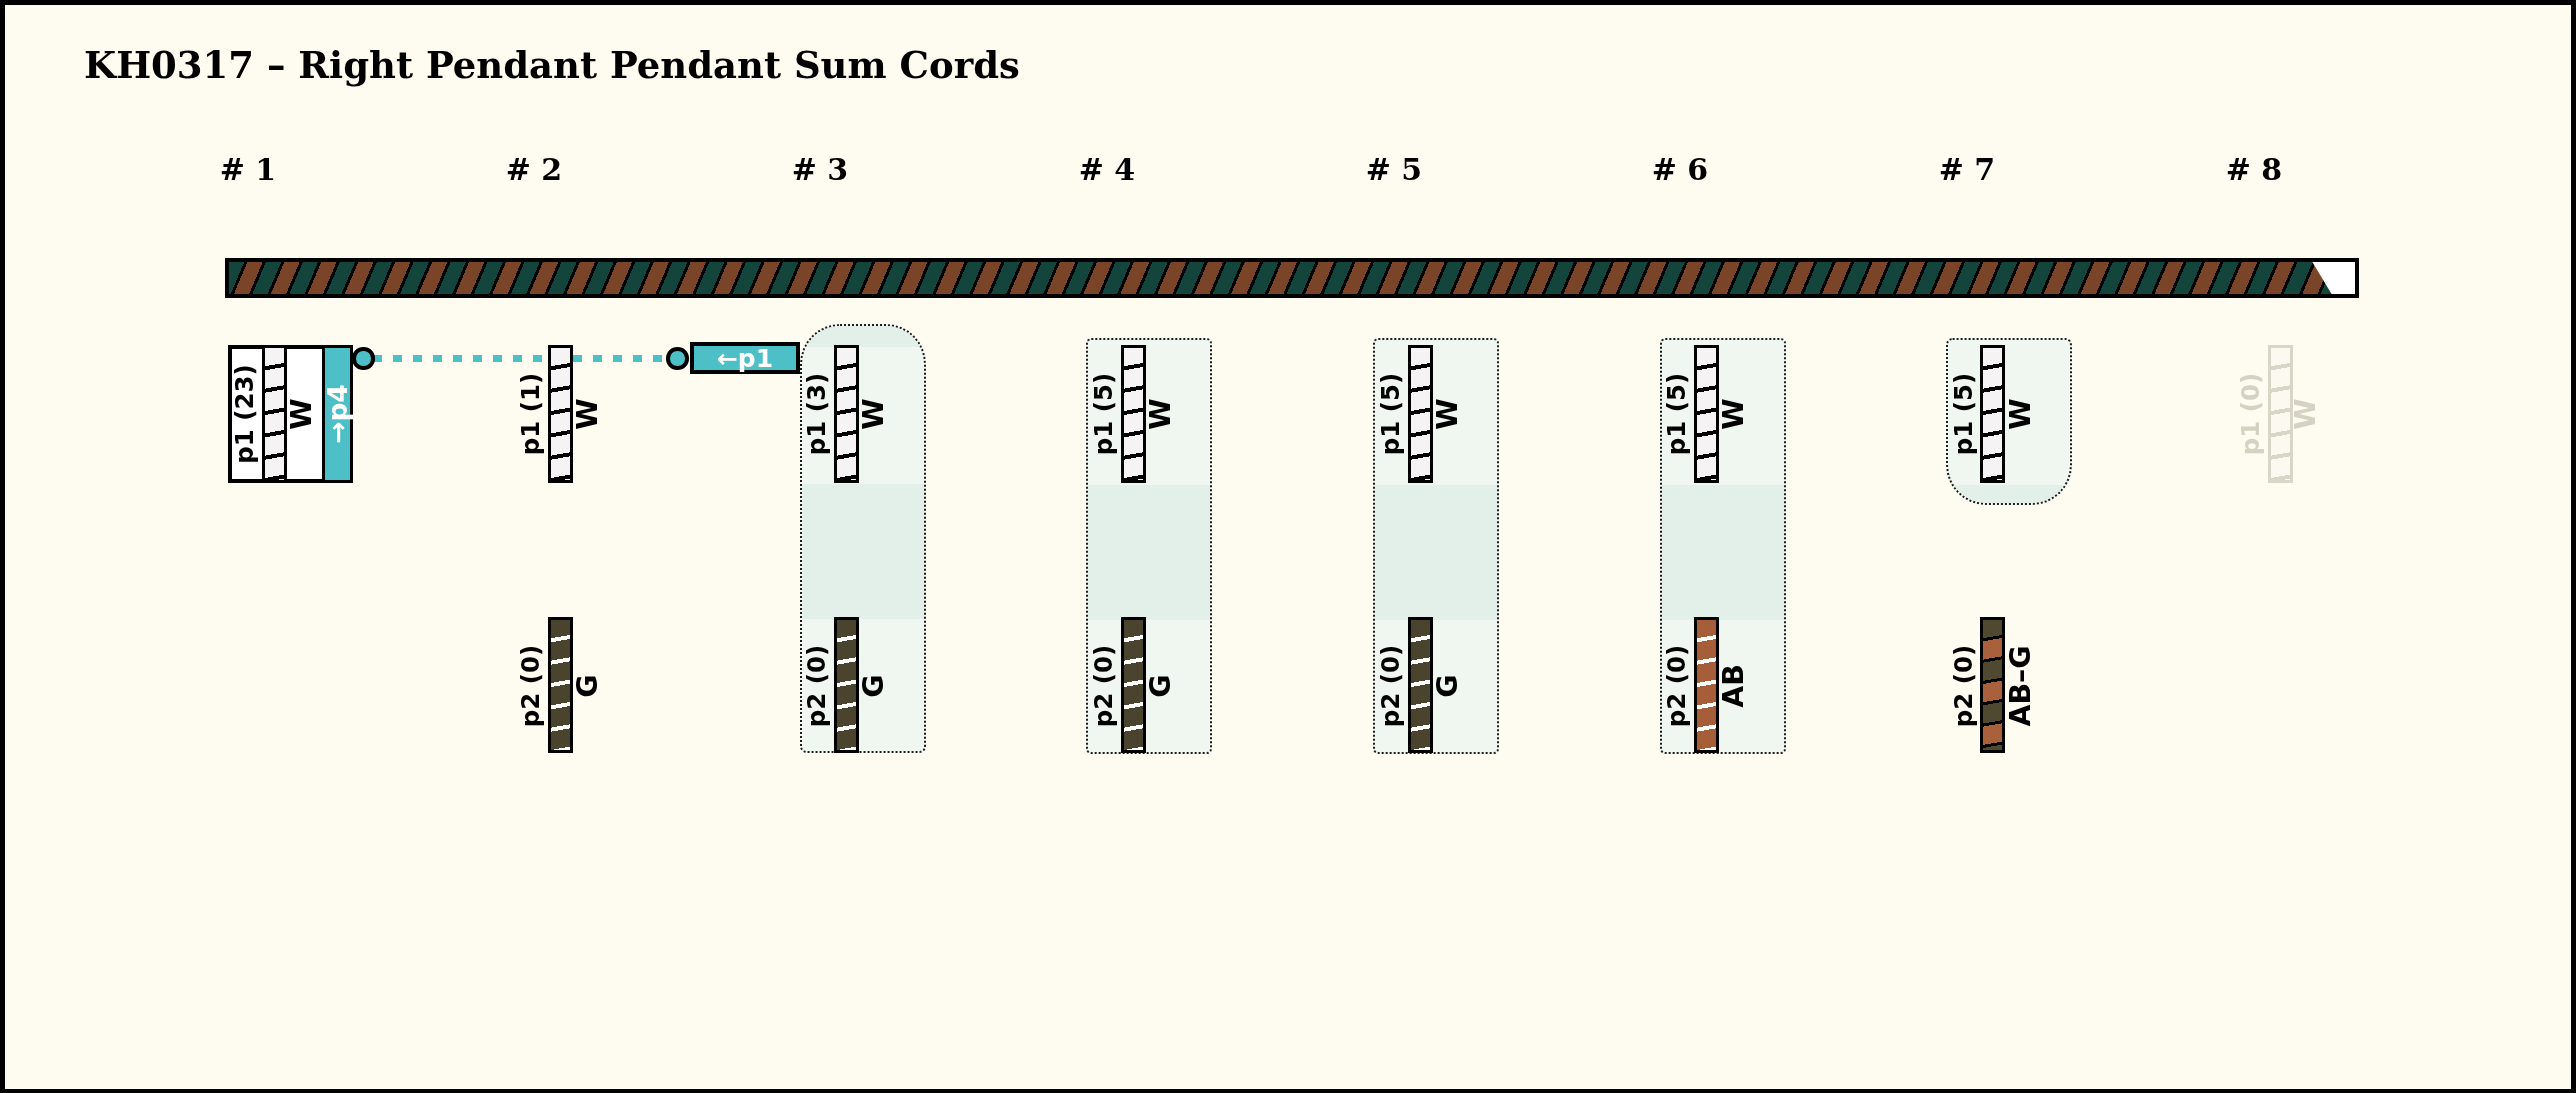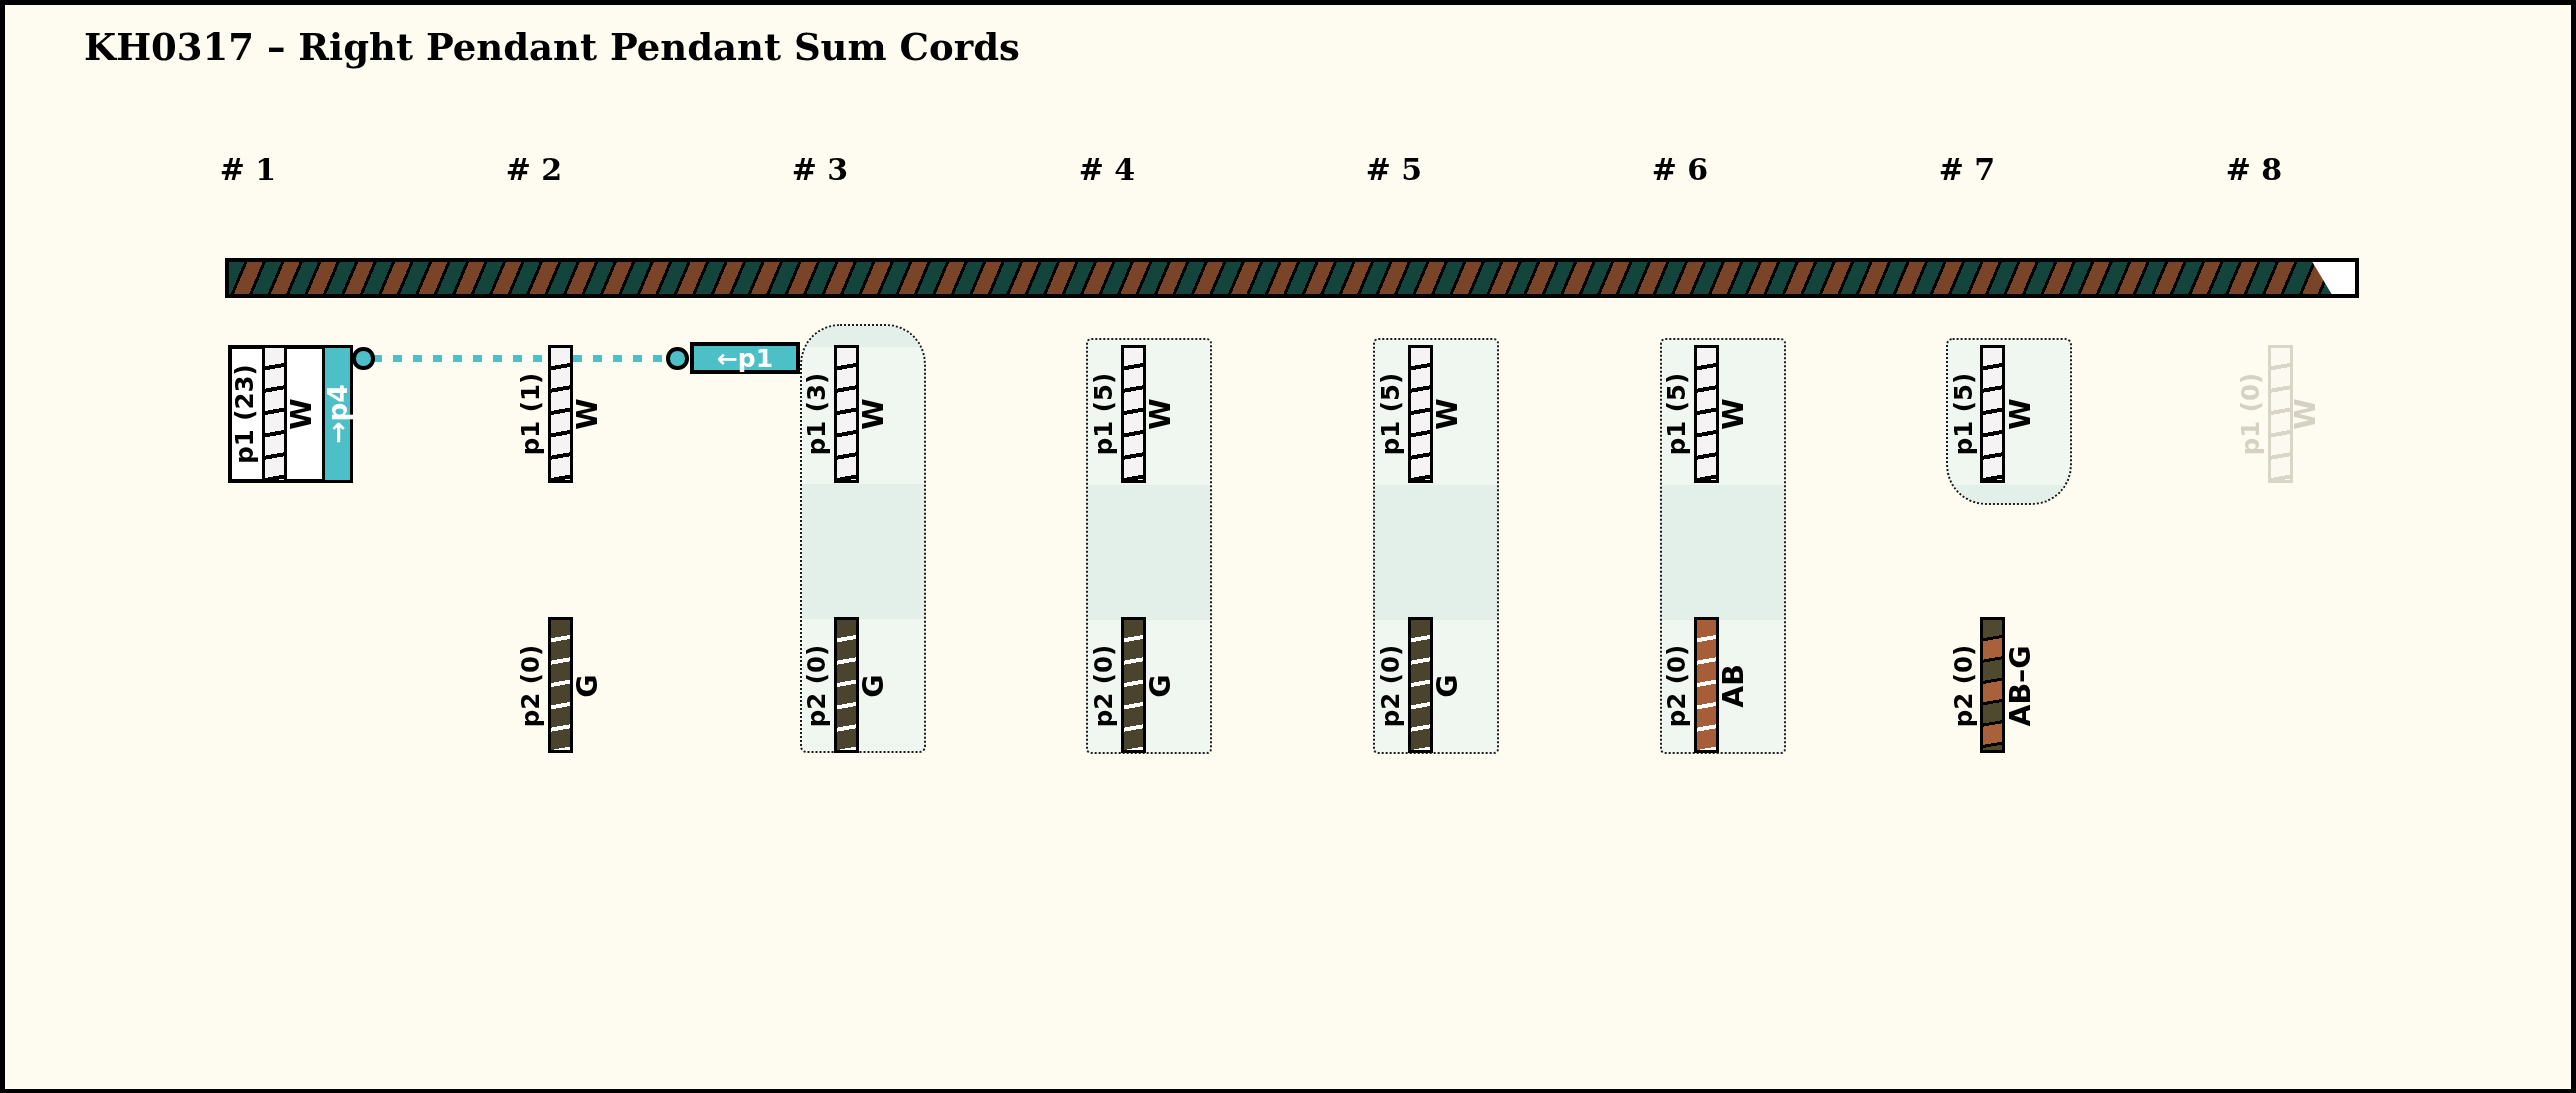--- a/index.html
+++ b/index.html
@@ -1,19 +1,19 @@
 <!DOCTYPE html>
 <html style="font-size:10.6px"><head>
 <meta charset="utf-8">
 <style>
   html,body{margin:0;padding:0;background:#FEFCF1;}
   .canvas{position:relative;width:2576px;height:1094px;background:#FEFCF1;
     border:5.3px solid #000;box-sizing:border-box;overflow:hidden;
     font-family:"DejaVu Sans",sans-serif;}
-  .title{position:absolute;left:79px;top:20px;color:#000;
+  .title{position:absolute;left:79px;top:38px;color:#000;
     font-family:"DejaVu Serif",serif;font-size:37px;font-weight:600;white-space:nowrap;}
   .hdr{position:absolute;top:147px;transform:translateX(-50%);color:#000;
     font-family:"DejaVu Serif",serif;font-size:30px;font-weight:600;white-space:nowrap;z-index:2;}
   .cord{position:absolute;left:220px;top:253px;width:2134px;height:40px;
     border:4px solid #000;box-sizing:border-box;z-index:1;
     background:repeating-linear-gradient(113deg,#14453C 0 14px,#000 14px 17px,#7A4428 17px 31px,#000 31px 34px);}
   .cord-end{position:absolute;right:0;top:0;height:100%;width:52px;background:#FFF;
     clip-path:polygon(18% 0,100% 0,100% 100%,55% 100%);}
   .region{position:absolute;border:2.6px dotted #1c1c1c;background:#F0F7F1;
     box-sizing:border-box;overflow:hidden;z-index:0;}

